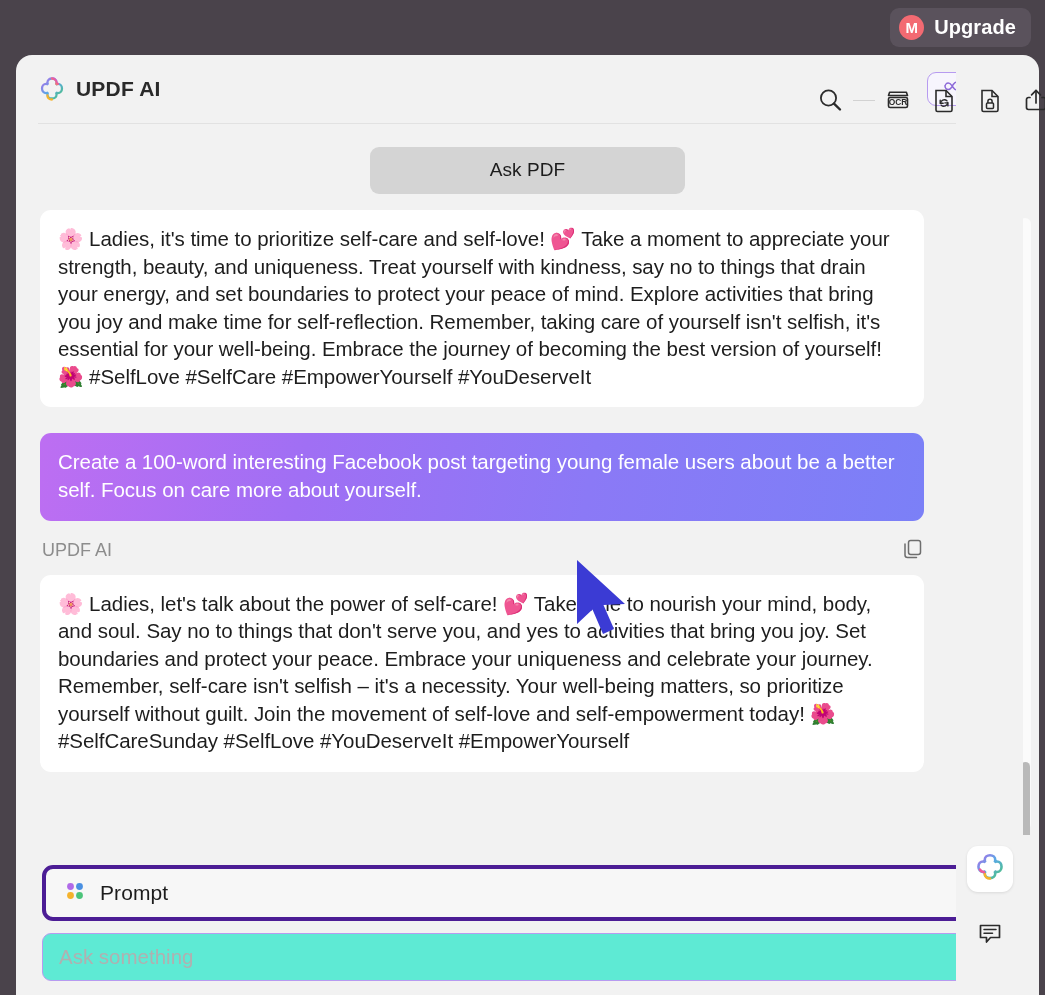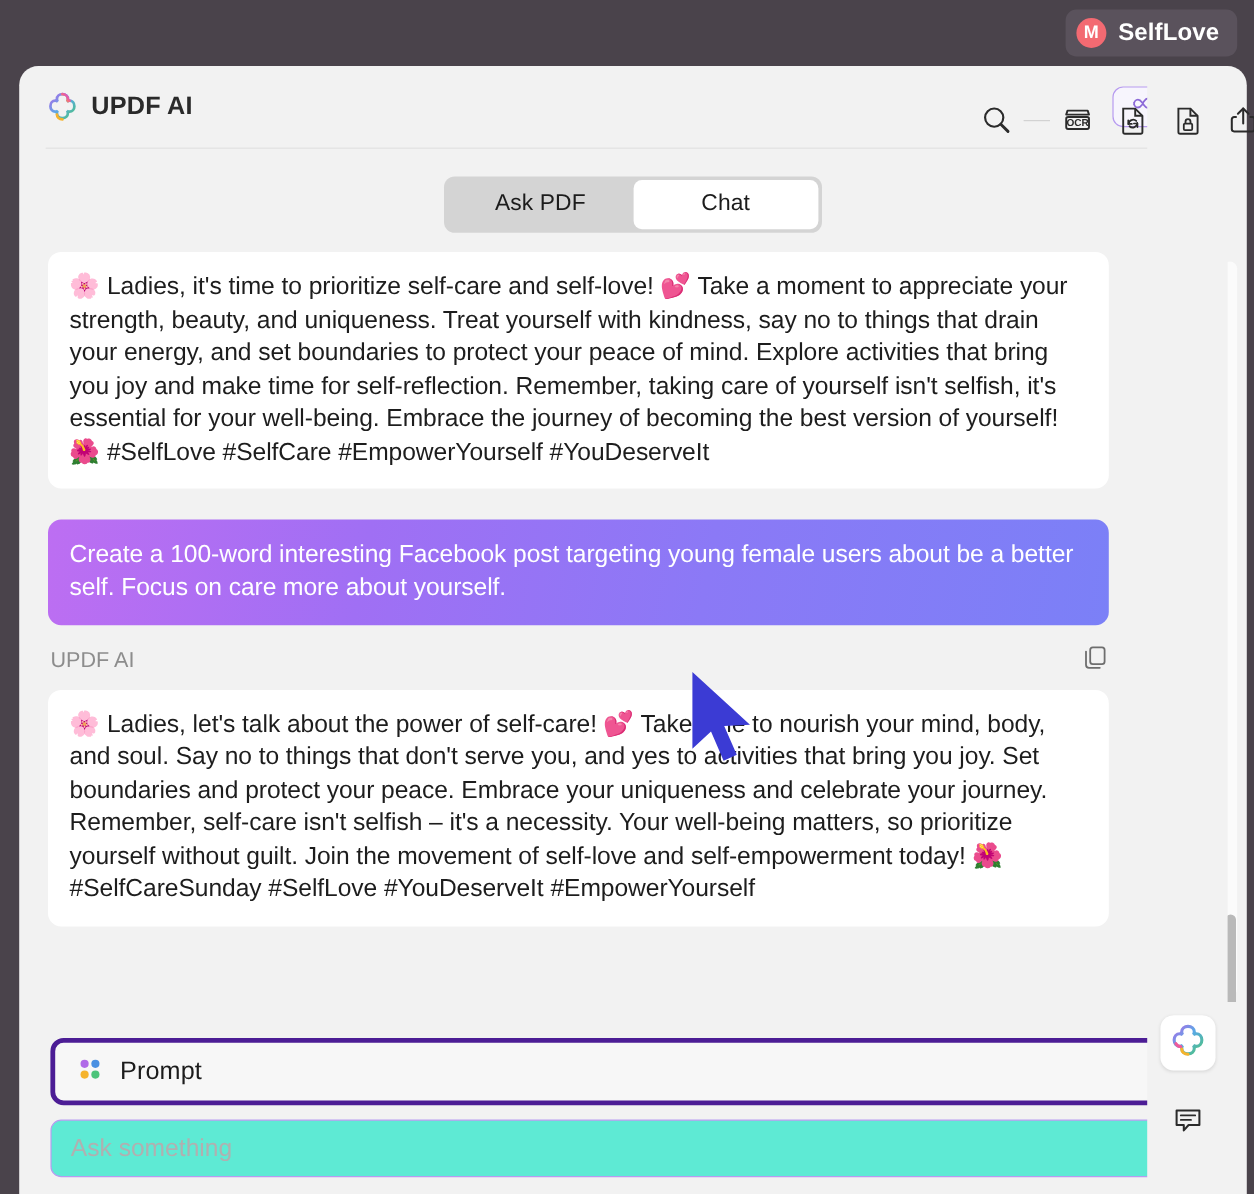--- a/index.html
+++ b/index.html
@@ -225,21 +225,21 @@
   .logo-svg { display: block; }
 </style>
 </head>
 <body>
 
 <div id="app">
 
   <div class="topbar">
     <div class="upgrade-btn">
       <div class="m-badge">M</div>
-      <div class="upgrade-label">SelfLove</div>
+      <div class="upgrade-label">Upgrade</div>
     </div>
   </div>
 
   <div class="ai-panel">
 
     <div class="ai-header">
       <div class="brand">
         <span>
           <svg class="logo-svg" width="28" height="28" viewBox="0 0 32 32">
             <defs>
@@ -282,21 +282,20 @@
             </svg>
           </span>
         </div>
       </div>
     </div>
     <div class="divider-line"></div>
 
     <div class="tabs-wrap">
       <div class="tabs">
         <div class="tab">Ask PDF</div>
-        <div class="tab active">Chat</div>
       </div>
     </div>
 
     <div class="chat-area">
 
       <div class="chat-inner">
 
         <div class="bubble-ai">🌸 Ladies, it's time to prioritize self-care and self-love! 💕 Take a moment to appreciate your strength, beauty, and uniqueness. Treat yourself with kindness, say no to things that drain your energy, and set boundaries to protect your peace of mind. Explore activities that bring you joy and make time for self-reflection. Remember, taking care of yourself isn't selfish, it's essential for your well-being. Embrace the journey of becoming the best version of yourself! 🌺 #SelfLove #SelfCare #EmpowerYourself #YouDeserveIt</div>
 
         <div class="bubble-user">Create a 100-word interesting Facebook post targeting young female users about be a better self. Focus on care more about yourself.</div>

